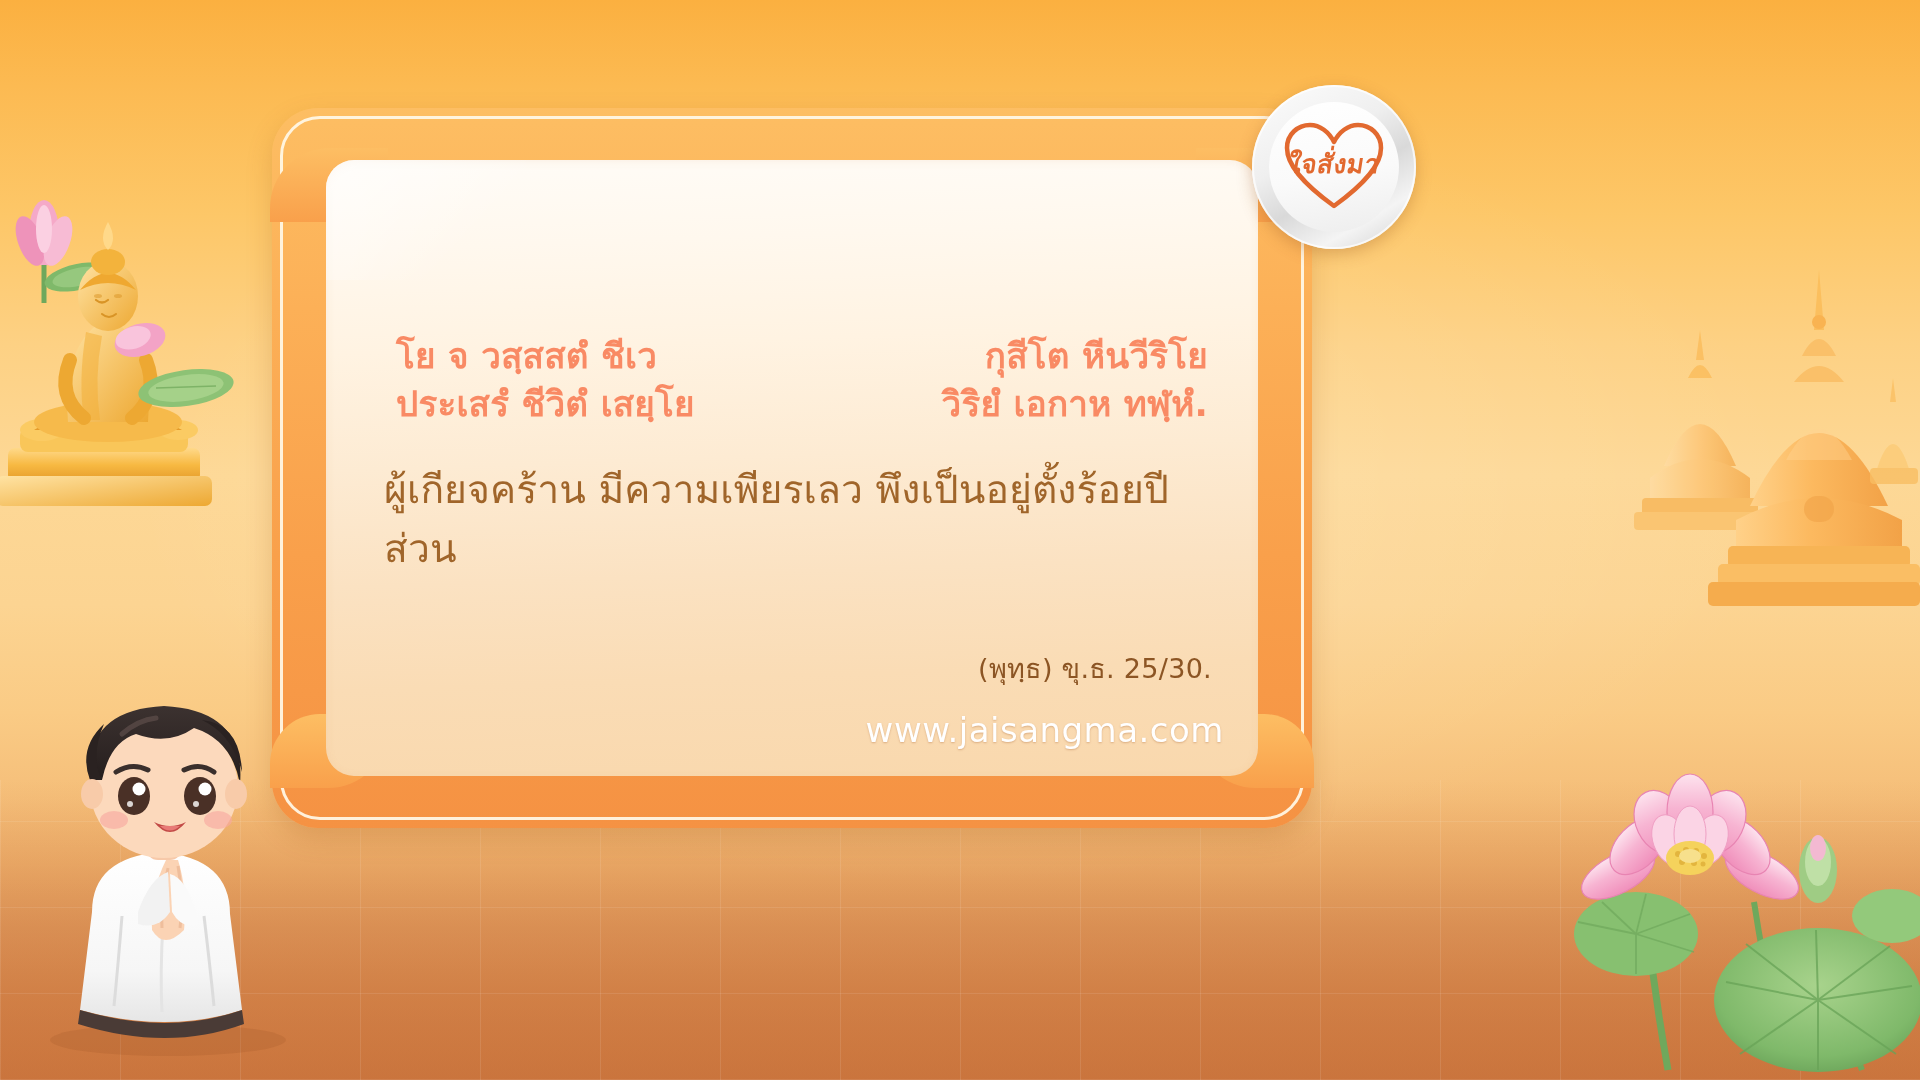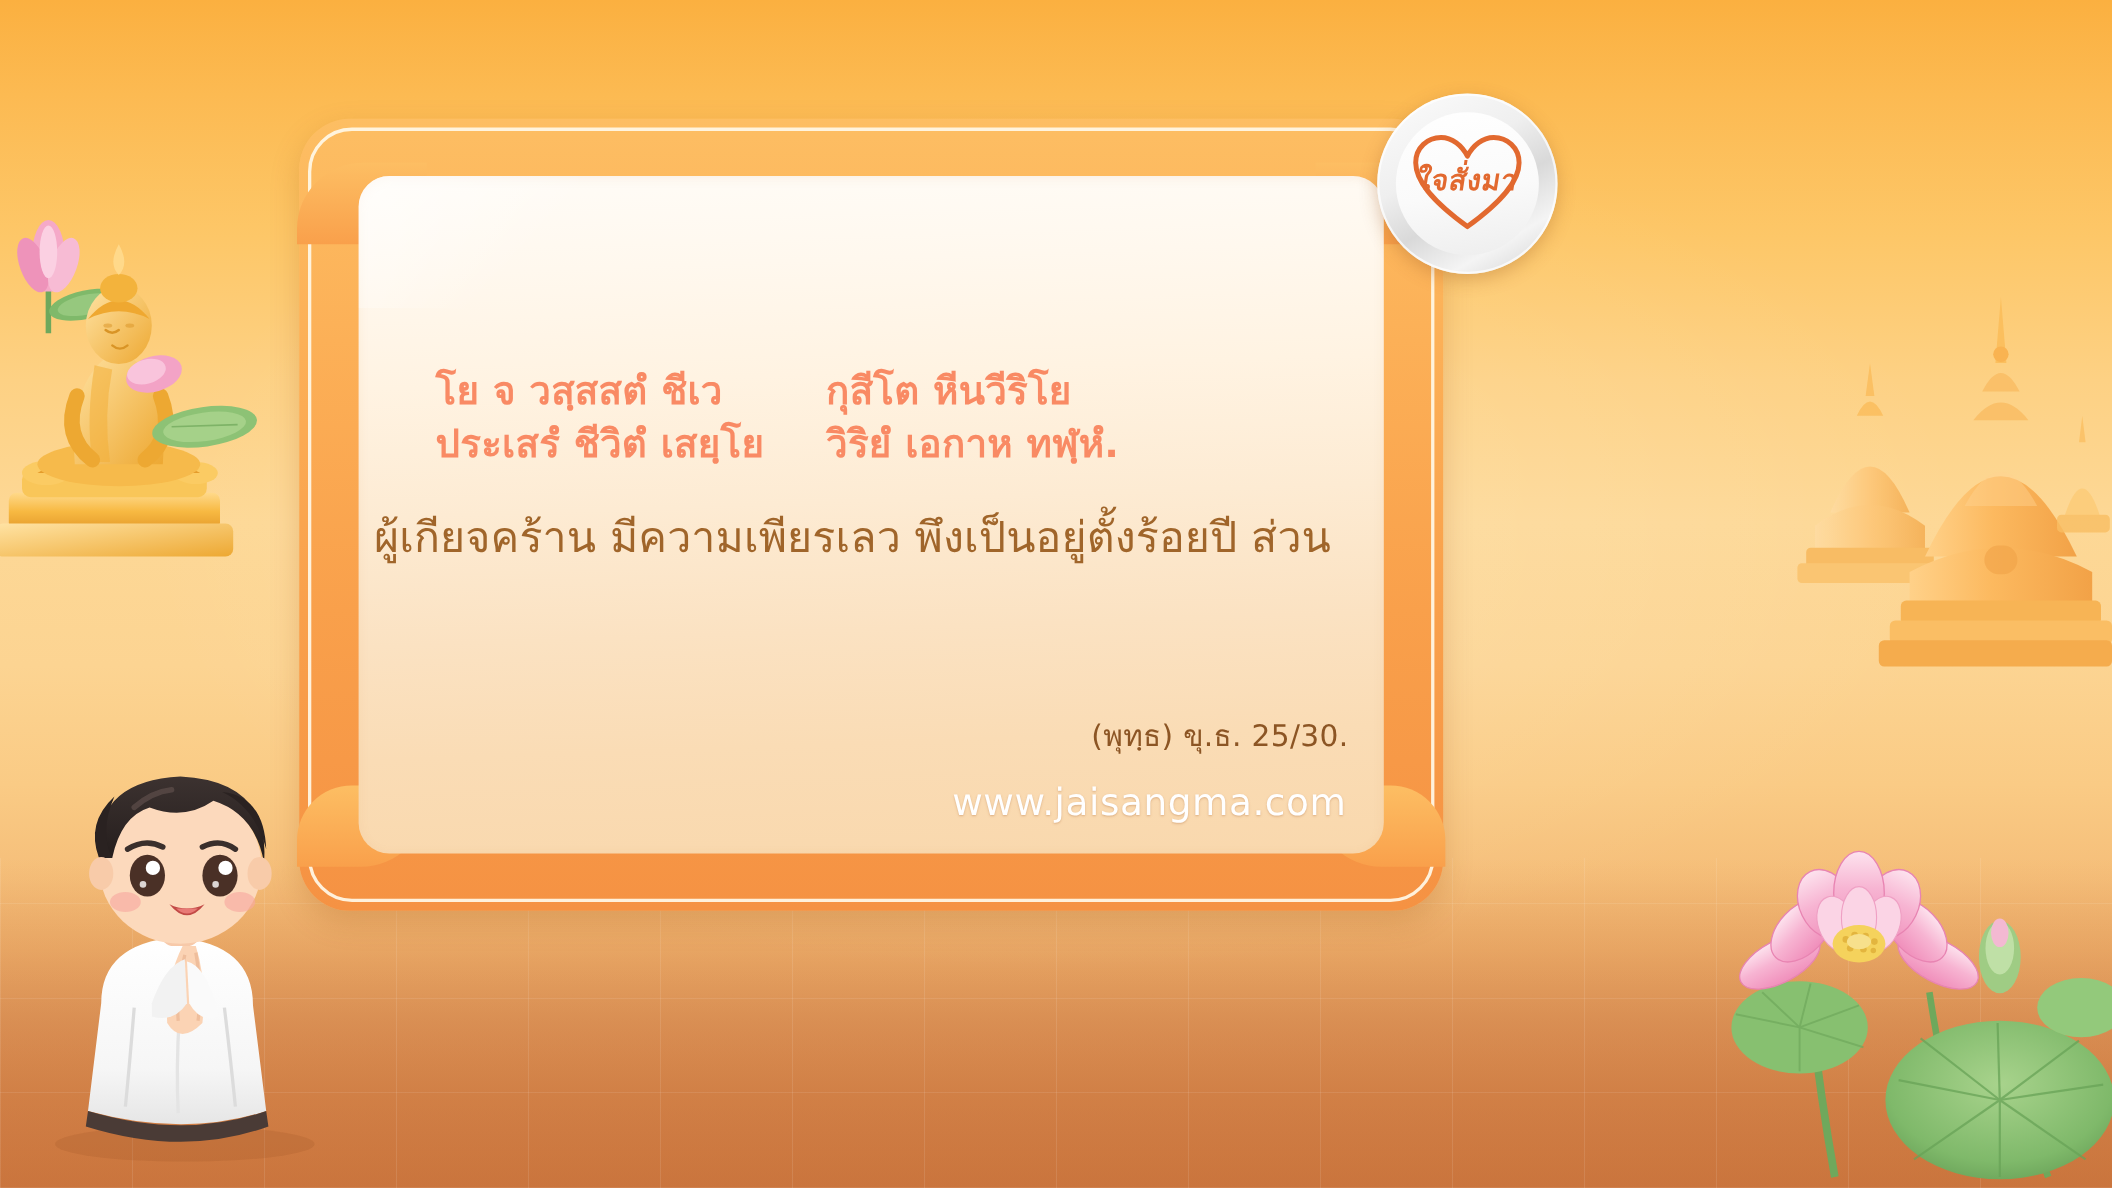--- a/index.html
+++ b/index.html
@@ -99,34 +99,34 @@
     position:absolute; left:70px; top:172px; right:50px;
     color:#F98A64;
     font-family:"DejaVu Sans","Liberation Sans", sans-serif;
     font-weight:bold;
     font-size:35px;
     line-height:1.38;
     letter-spacing:.2px;
   }
   .paliRow { display:flex; }
   .paliA { width:355px; flex:0 0 355px; }
-  .paliB { flex:1; }
+  .paliB { flex:1;text-align:right; }
 
   #thaiBlock {
     position:absolute; left:14px; top:300px; right:22px;
     color:#A0652A;
     font-family:"DejaVu Sans","Liberation Sans", sans-serif;
     font-size:39px;
     line-height:1.52;
     letter-spacing:.1px;
   }
-  .thaiLine { display:block; }
+  .thaiLine { display:block;margin-left:44px; }
 
   #attribution {
-    position:absolute; right:32px; bottom:86px;
+    position:absolute; right:46px; bottom:86px;
     color:#8C5524;
     font-family:"DejaVu Sans","Liberation Sans", sans-serif;
     font-size:27px;
     letter-spacing:.3px;
   }
   #website {
     position:absolute; right:34px; bottom:26px;
     color:#FFFFFF;
     font-family:"DejaVu Sans","Liberation Sans", sans-serif;
     font-size:34px;

